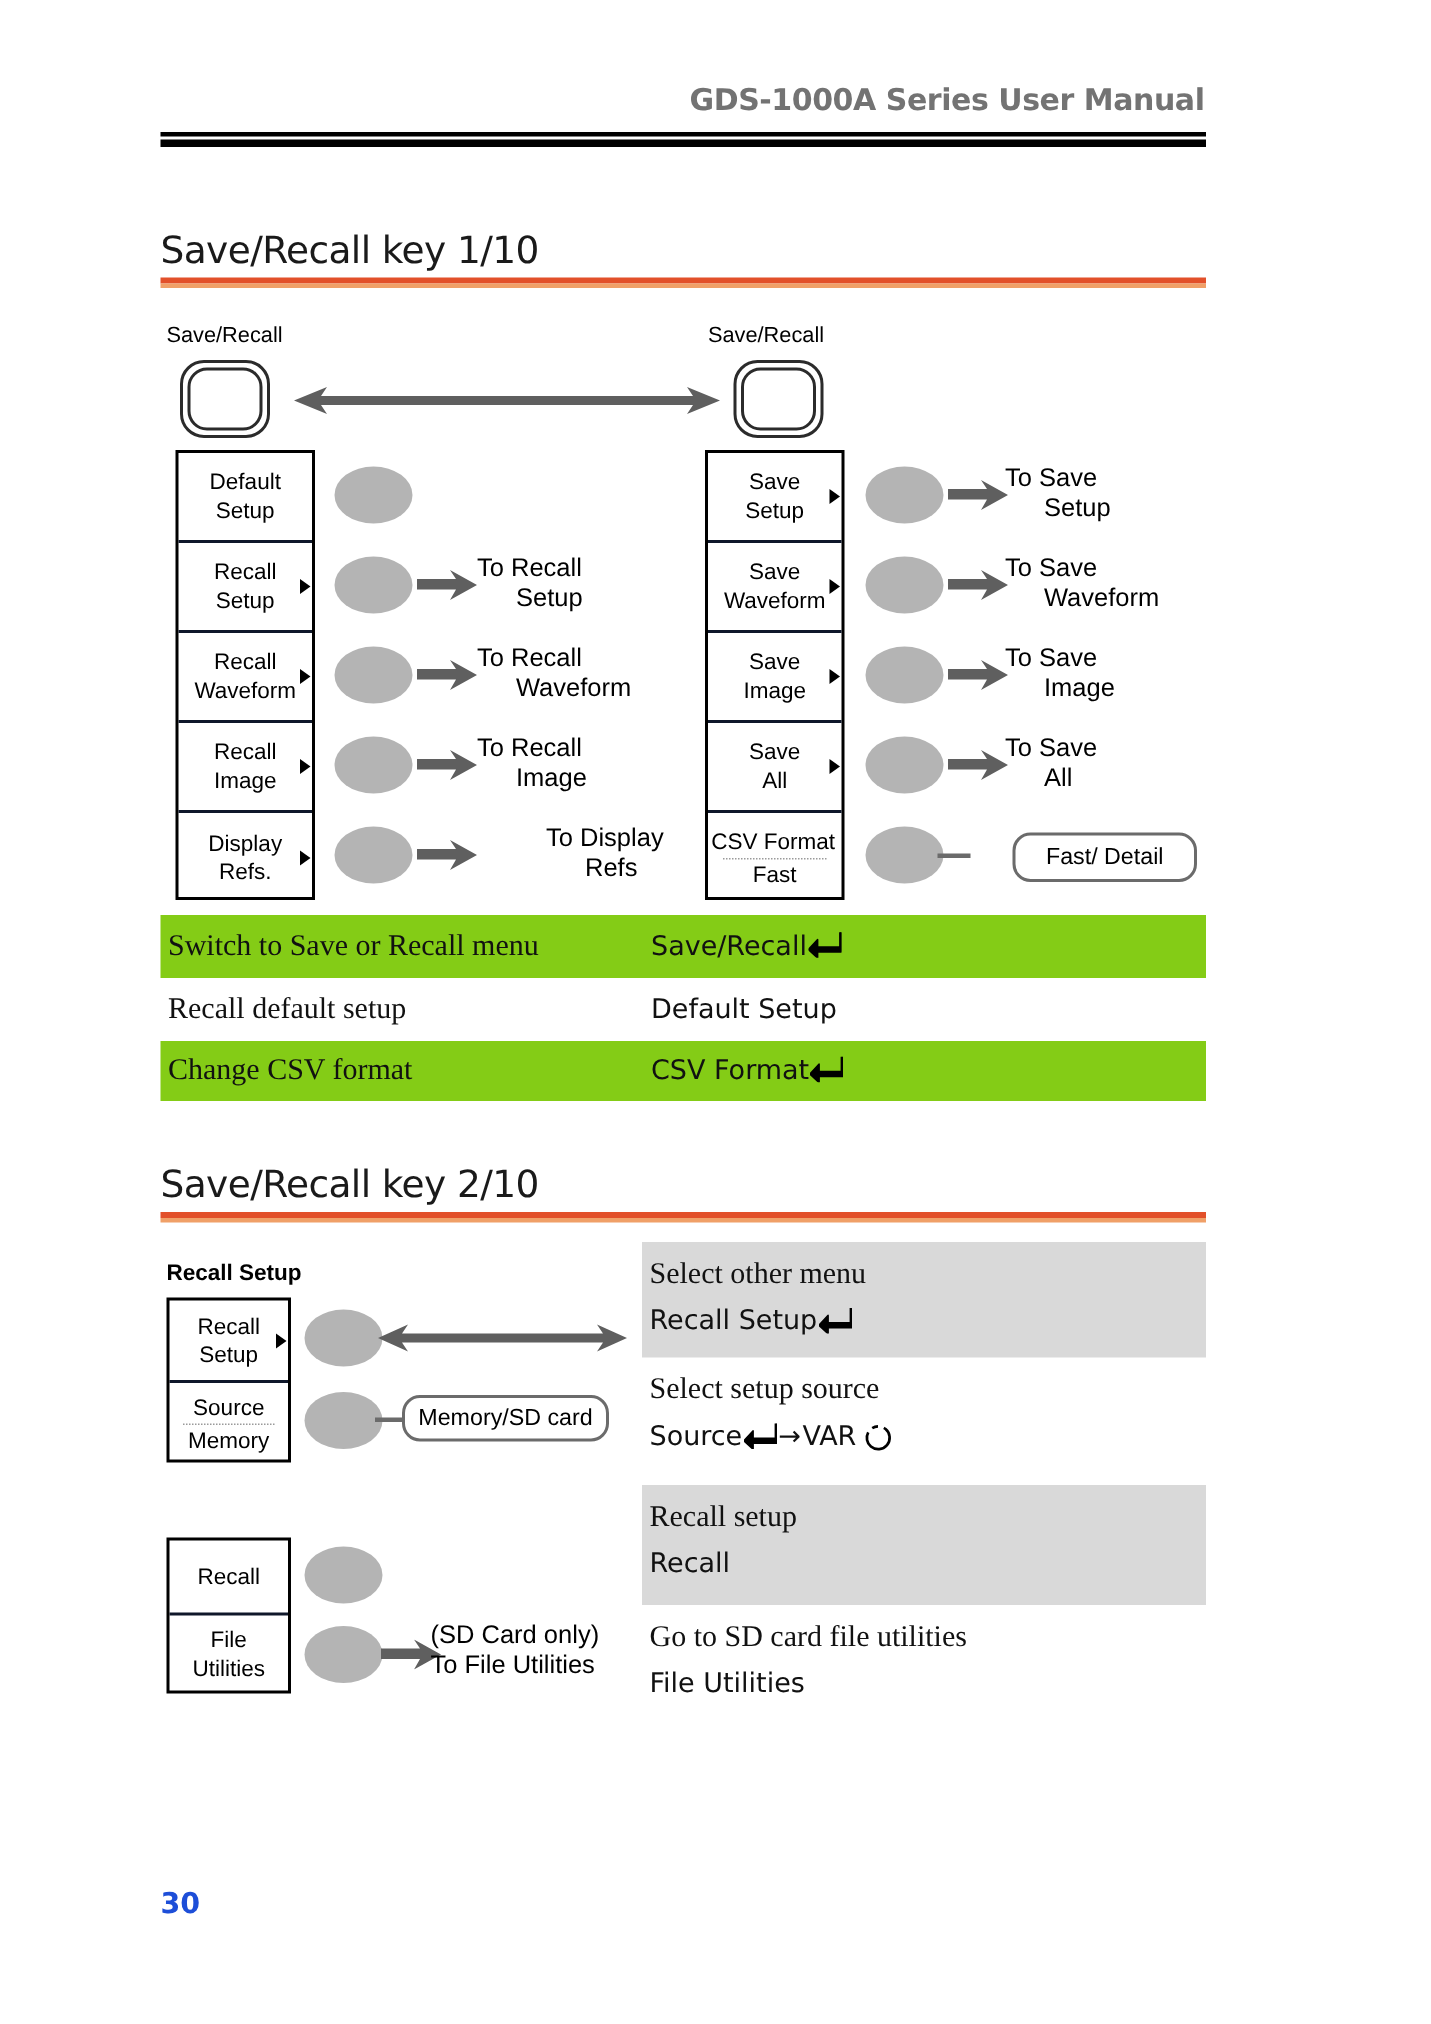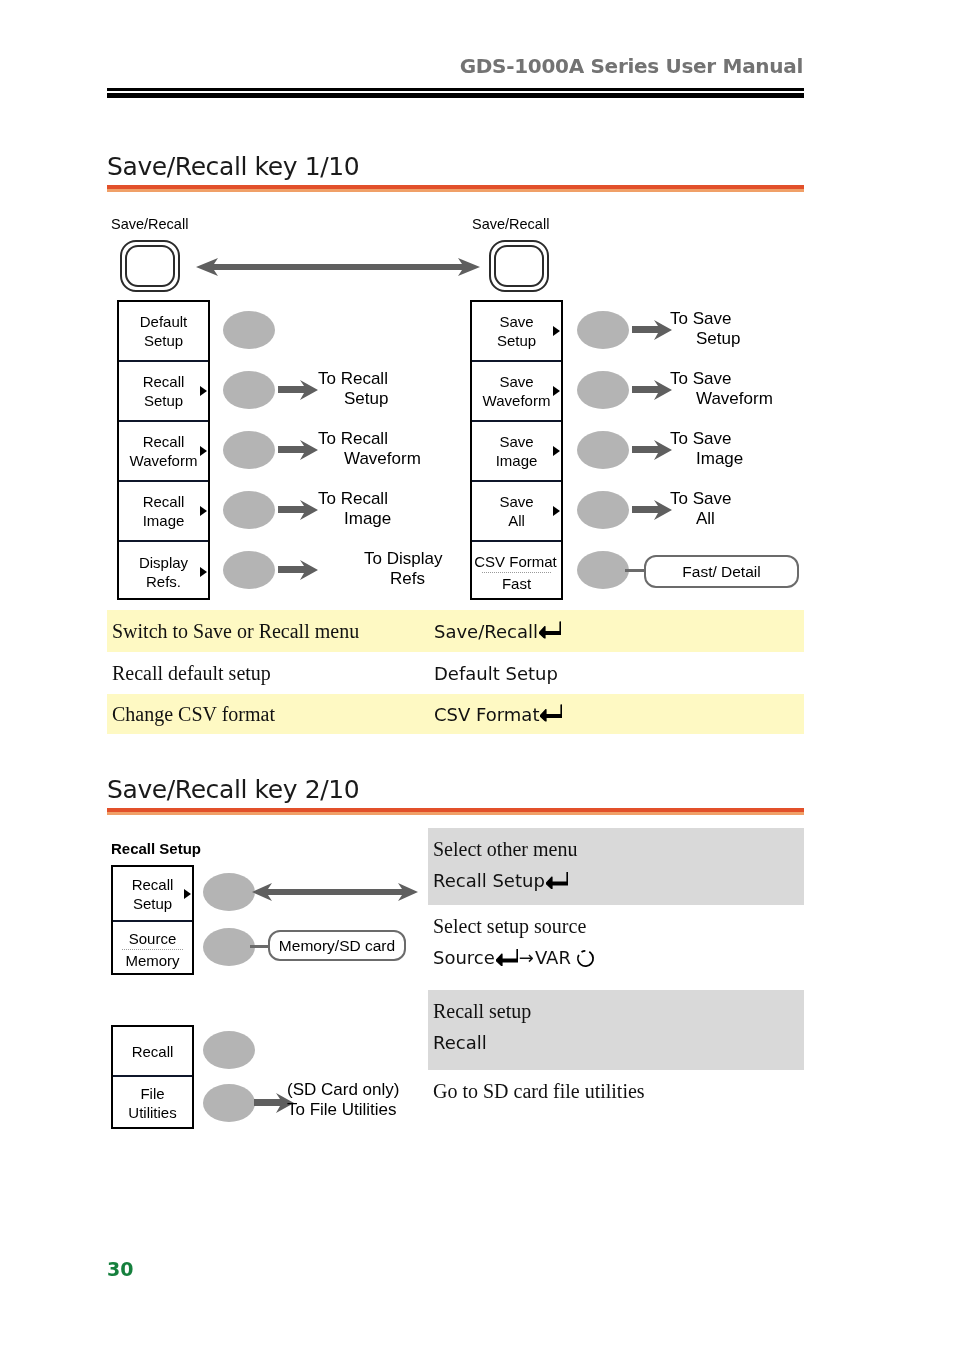--- a/index.html
+++ b/index.html
@@ -224,21 +224,21 @@
     white-space: nowrap;
   }
 
   
   .desc-row {
     position: absolute;
     left: 107px;
     width: 697px;
     box-sizing: border-box;
   }
-  .desc-row.shaded { background: #fef9c3; }
+  .desc-row.shaded { background: #84cc16; }
   .desc-row .desc-left {
     position: absolute;
     left: 5px;
     top: 50%;
     transform: translateY(-50%);
     font-family: "Liberation Serif", serif;
     font-size: 20px;
     color: #111;
     white-space: nowrap;
   }
@@ -313,21 +313,21 @@
   }
 
   
   .page-number {
     position: absolute;
     left: 107px;
     top: 1258px;
     font-family: "DejaVu Sans", sans-serif;
     font-weight: bold;
     font-size: 19px;
-    color: #15803d;
+    color: #1d4ed8;
   }
 </style>
 </head>
 <body>
 
 <div class="page-header">
   <div class="header-title">GDS-1000A Series User Manual</div>
 </div>
 <div class="header-rule-top"></div>
 <div class="header-rule-bottom"></div>
@@ -493,21 +493,21 @@
     <svg width="40" height="20" viewBox="0 0 40 20">
         <path d="M0 6 L26 6 L22 0 L40 10 L22 20 L26 13 L0 13 Z" fill="#5f5f5f"></path>
       </svg>
   </div>
   <div class="target-text" style="left:670px; top:489px;">
     <span class="ind">To Save</span>
     <span class="ind-2">All</span>
   </div>
 
   <div class="pill-stem" style="left:625px; top:569px; width:22px;"></div>
-  <div class="pill" style="left:644px; top:555px; width:155px; height:33px;">Fast/ Detail</div>
+  <div class="pill" style="left:675px; top:555px; width:123px; height:33px;">Fast/ Detail</div>
 </div>
 
 <div class="desc-row shaded" style="top:610px; height:42px;">
   <span class="desc-left">Switch to Save or Recall menu</span>
   <span class="desc-right">
     <span>Save/Recall</span>
     <span class="enter-glyph">
       <svg width="22" height="17" viewBox="0 0 22 17">
         <path d="M21 0 L21 10 L6 10 L6 5 L0 11.5 L6 17 L6 13 L22 13 L22 0 Z" fill="#000" stroke="#000" stroke-width="1.2" stroke-linejoin="round"></path>
       </svg>
@@ -621,15 +621,18 @@
 
 <div class="desc-row2 shaded" style="top:990px; height:80px;">
   <div class="d2-title">Recall setup</div>
   <div class="d2-sub">
     <span>Recall</span>
   </div>
 </div>
 
 <div class="desc-row2" style="top:1070px; height:80px;">
   <div class="d2-title">Go to SD card file utilities</div>
+  <div class="d2-sub">
+    <span>File Utilities</span>
+  </div>
 </div>
 
 <div class="page-number">30</div>
 
 </body></html>

